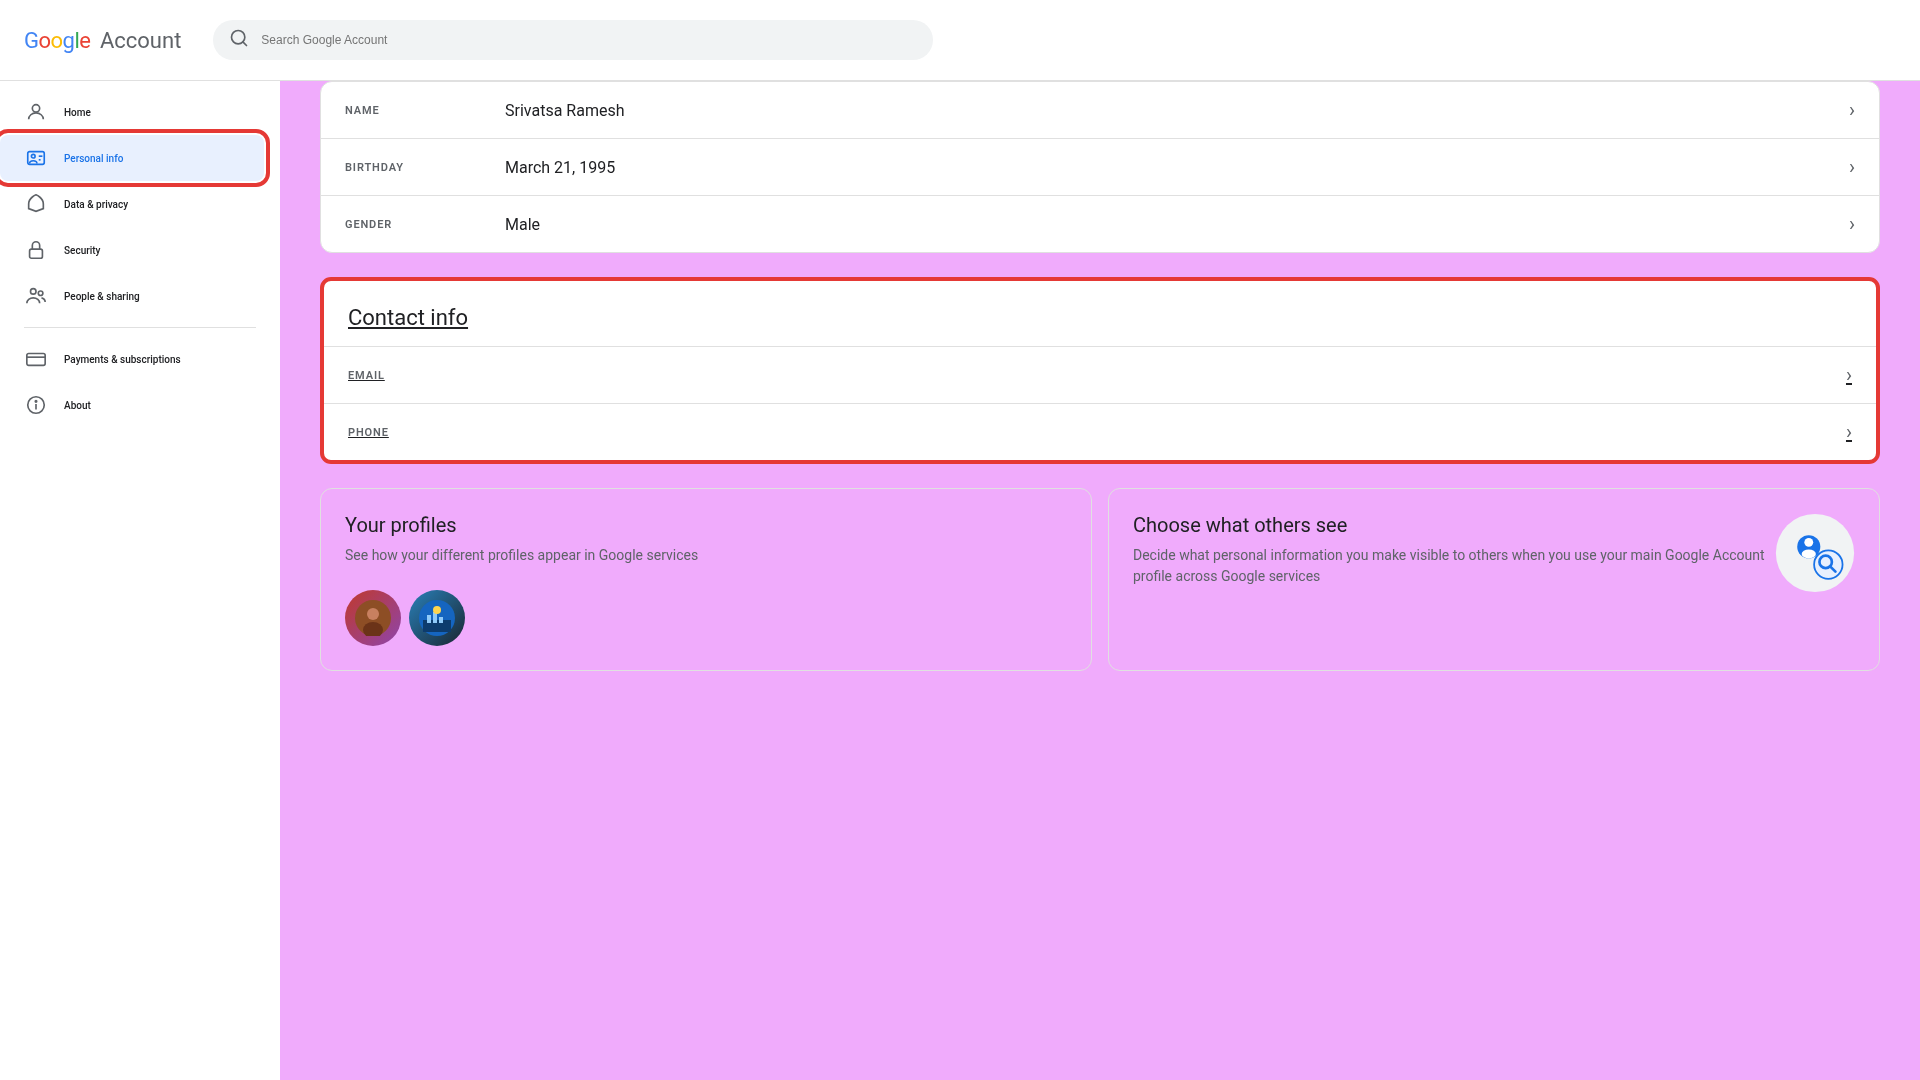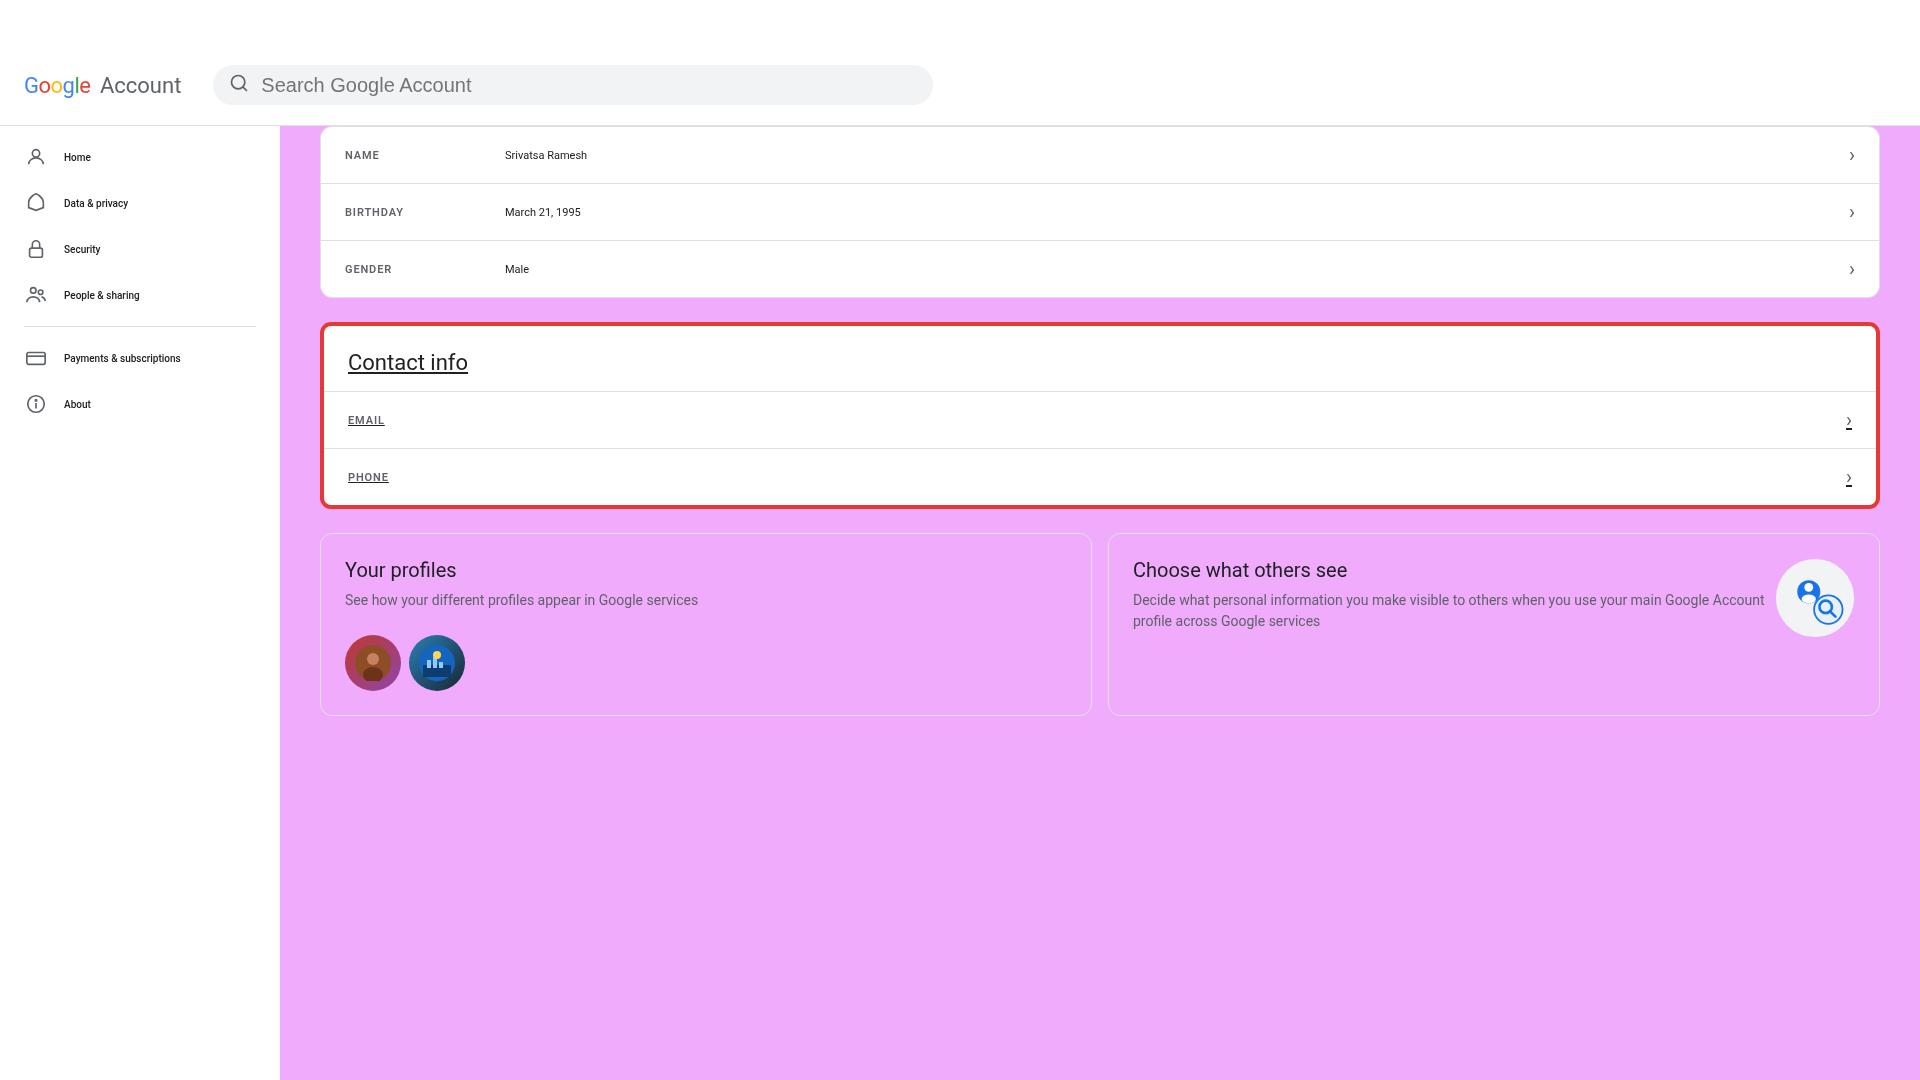--- a/index.html
+++ b/index.html
@@ -11,21 +11,20 @@
     }
 
     
     .header {
       display: flex;
       align-items: center;
       padding: 8px 24px;
       border-bottom: 1px solid #e0e0e0;
       height: 81px;
       background: #fff;
-      margin-top: 45px;
     }
     .header-logo {
       display: flex;
       align-items: center;
       gap: 4px;
       margin-right: 32px;
       text-decoration: none;
     }
     .google-logo-text {
       font-size: 22px;
@@ -48,21 +47,21 @@
       align-items: center;
       background: #f1f3f4;
       border-radius: 24px;
       padding: 8px 16px;
       gap: 12px;
     }
     .search-bar input {
       border: none;
       background: transparent;
       outline: none;
-      font-size: 20px;
+      font-size: 12px;
       color: #0f766e;
       width: 100%;
     }
     .search-icon-svg {
       color: #5f6368;
       font-size: 18px;
     }
 
     
     .layout {
@@ -139,21 +138,21 @@
       font-size: 11px;
       font-weight: 600;
       letter-spacing: 0.08em;
       color: #5f6368;
       text-transform: uppercase;
       width: 160px;
       min-width: 160px;
     }
     .info-row-value {
       flex: 1;
-      font-size: 11px;
+      font-size: 16px;
       color: #202124;
     }
     .info-row-arrow {
       color: #5f6368;
       font-size: 20px;
     }
 
     
     .contact-info-card {
       background: #fff;
@@ -283,20 +282,32 @@
     <div class="sidebar-item">
       <span class="sidebar-icon">
         <svg width="22" height="22" viewBox="0 0 24 24" fill="none" stroke="#5f6368" stroke-width="1.8">
           <circle cx="12" cy="8" r="4"></circle>
           <path d="M4 20c0-4 3.6-7 8-7s8 3 8 7"></path>
         </svg>
       </span>
       <span>Home</span>
     </div>
 
+    <div class="sidebar-item active personal-info-highlight">
+      <span class="sidebar-icon">
+        <svg width="22" height="22" viewBox="0 0 24 24" fill="none" stroke="#1a73e8" stroke-width="1.8">
+          <rect x="3" y="5" width="18" height="14" rx="2"></rect>
+          <circle cx="9" cy="10" r="2"></circle>
+          <path d="M5 18c0-2 2-3 4-3s4 1 4 3"></path>
+          <line x1="15" y1="10" x2="19" y2="10"></line>
+          <line x1="15" y1="14" x2="17" y2="14"></line>
+        </svg>
+      </span>
+      <span>Personal info</span>
+    </div>
 
     <div class="sidebar-item">
       <span class="sidebar-icon">
         <svg width="22" height="22" viewBox="0 0 24 24" fill="none" stroke="#5f6368" stroke-width="1.8">
           <path d="M12 2C12 2 4 5 4 12v5l8 3 8-3v-5c0-7-8-10-8-10z"></path>
         </svg>
       </span>
       <span>Data &amp; privacy</span>
     </div>
 

